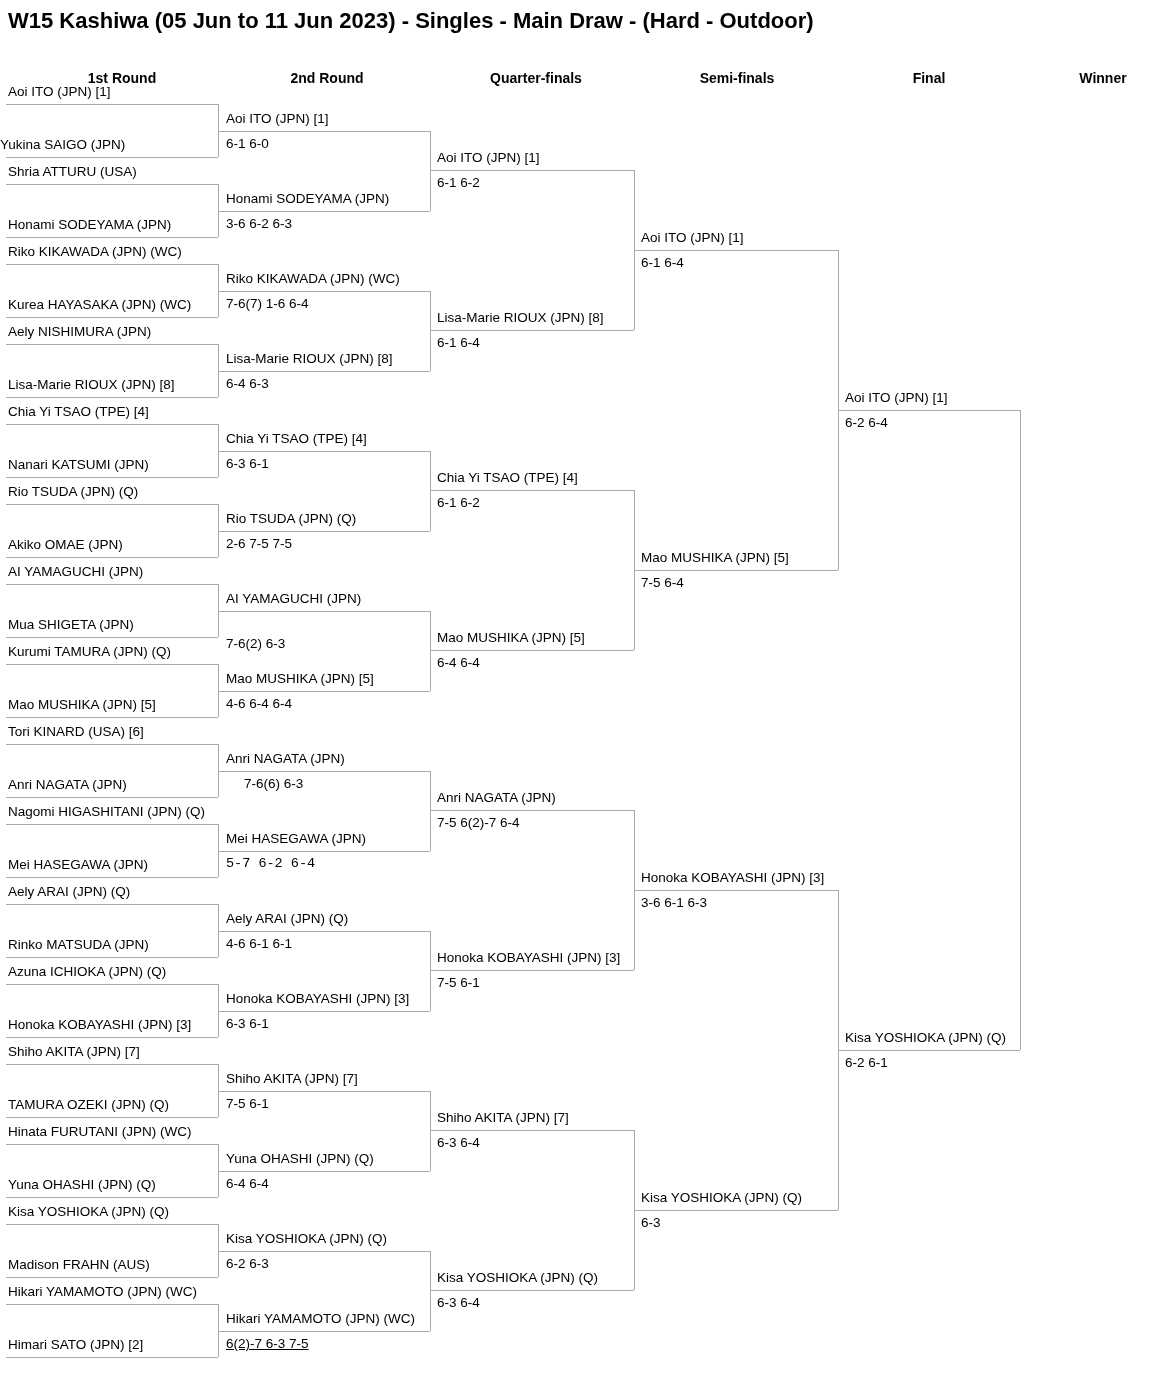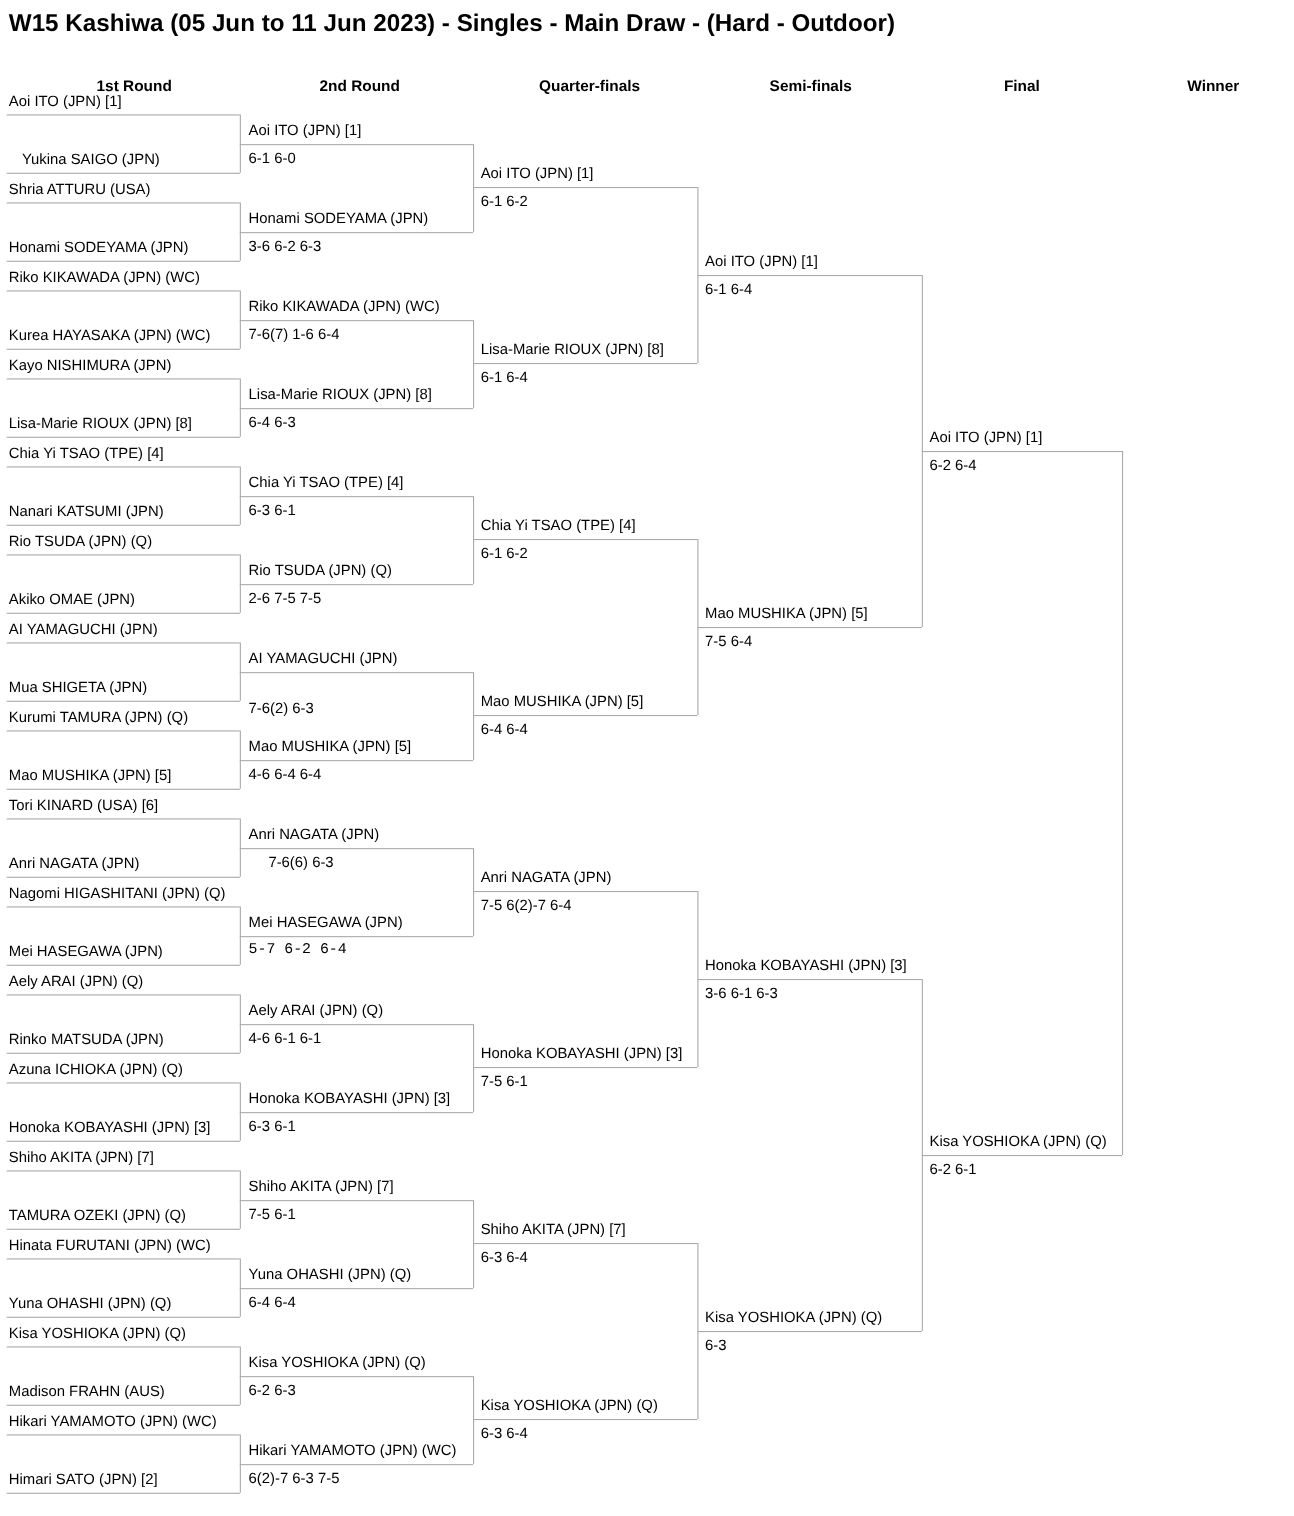--- a/index.html
+++ b/index.html
@@ -21,31 +21,31 @@
     <div class="col-h" style="left:237px">2nd Round</div>
     <div class="col-h" style="left:446px">Quarter-finals</div>
     <div class="col-h" style="left:647px">Semi-finals</div>
     <div class="col-h" style="left:839px">Final</div>
     <div class="col-h" style="left:1013px">Winner</div>
   </div>
   <div id="bracket">
       <div class="hline" style="left: 6px; top: 104px; width: 212px; background: rgb(170, 170, 170);"></div>
       <div class="name" style="left: 8px; top: 84px;">Aoi ITO (JPN) [1]</div>
       <div class="hline" style="left: 6px; top: 157px; width: 212px; background: rgb(170, 170, 170);"></div>
-      <div class="name" style="left: 20px; top: 137px;">Yukina SAIGO (JPN)</div>
+      <div class="name" style="left: 0; top: 137px;">Yukina SAIGO (JPN)</div>
       <div class="hline" style="left: 6px; top: 184px; width: 212px; background: rgb(170, 170, 170);"></div>
       <div class="name" style="left: 8px; top: 164px;">Shria ATTURU (USA)</div>
       <div class="hline" style="left: 6px; top: 237px; width: 212px; background: rgb(170, 170, 170);"></div>
       <div class="name" style="left: 8px; top: 217px;">Honami SODEYAMA (JPN)</div>
       <div class="hline" style="left: 6px; top: 264px; width: 212px; background: rgb(170, 170, 170);"></div>
       <div class="name" style="left: 8px; top: 244px;">Riko KIKAWADA (JPN) (WC)</div>
       <div class="hline" style="left: 6px; top: 317px; width: 212px; background: rgb(170, 170, 170);"></div>
       <div class="name" style="left: 8px; top: 297px; text-align: center;">Kurea HAYASAKA (JPN) (WC)</div>
       <div class="hline" style="left: 6px; top: 344px; width: 212px; background: rgb(170, 170, 170);"></div>
-      <div class="name" style="left: 8px; top: 324px;">Kayo NISHIMURA (JPN)</div>
+      <div class="name" style="left: 8px; top: 324px;">Aely NISHIMURA (JPN)</div>
       <div class="hline" style="left: 6px; top: 397px; width: 212px; background: rgb(170, 170, 170);"></div>
       <div class="name" style="left: 8px; top: 377px;">Lisa-Marie RIOUX (JPN) [8]</div>
       <div class="hline" style="left: 6px; top: 424px; width: 212px; background: rgb(170, 170, 170);"></div>
       <div class="name" style="left: 8px; top: 404px;">Chia Yi TSAO (TPE) [4]</div>
       <div class="hline" style="left: 6px; top: 477px; width: 212px; background: rgb(170, 170, 170);"></div>
       <div class="name" style="left: 8px; top: 457px;">Nanari KATSUMI (JPN)</div>
       <div class="hline" style="left: 6px; top: 504px; width: 212px; background: rgb(170, 170, 170);"></div>
       <div class="name" style="left: 8px; top: 484px;">Rio TSUDA (JPN) (Q)</div>
       <div class="hline" style="left: 6px; top: 557px; width: 212px; background: rgb(170, 170, 170);"></div>
       <div class="name" style="left: 8px; top: 537px;">Akiko OMAE (JPN)</div>
@@ -129,21 +129,21 @@
       <div class="name" style="left: 226px; top: 1071px;">Shiho AKITA (JPN) [7]</div>
       <div class="score" style="left: 226px; top: 1096px;">7-5 6-1</div>
       <div class="hline" style="left: 218px; top: 1171px; width: 212px; background: rgb(170, 170, 170);"></div>
       <div class="name" style="left: 226px; top: 1151px;">Yuna OHASHI (JPN) (Q)</div>
       <div class="score" style="left: 226px; top: 1176px;">6-4 6-4</div>
       <div class="hline" style="left: 218px; top: 1251px; width: 212px; background: rgb(170, 170, 170);"></div>
       <div class="name" style="left: 226px; top: 1231px;">Kisa YOSHIOKA (JPN) (Q)</div>
       <div class="score" style="left: 226px; top: 1256px;">6-2 6-3</div>
       <div class="hline" style="left: 218px; top: 1331px; width: 212px; background: rgb(170, 170, 170);"></div>
       <div class="name" style="left: 226px; top: 1311px;">Hikari YAMAMOTO (JPN) (WC)</div>
-      <div class="score" style="left: 226px; top: 1336px;">6(2)-7 6-3 7-5</div>
+      <div class="score" style="left: 226px; top: 1336px; text-decoration: underline;">6(2)-7 6-3 7-5</div>
       <div class="hline" style="left: 430px; top: 170px; width: 204px; background: rgb(170, 170, 170);"></div>
       <div class="name" style="left: 437px; top: 150px;">Aoi ITO (JPN) [1]</div>
       <div class="score" style="left: 437px; top: 175px;">6-1 6-2</div>
       <div class="hline" style="left: 430px; top: 330px; width: 204px; background: rgb(170, 170, 170);"></div>
       <div class="name" style="left: 437px; top: 310px;">Lisa-Marie RIOUX (JPN) [8]</div>
       <div class="score" style="left: 437px; top: 335px;">6-1 6-4</div>
       <div class="hline" style="left: 430px; top: 490px; width: 204px; background: rgb(170, 170, 170);"></div>
       <div class="name" style="left: 437px; top: 470px;">Chia Yi TSAO (TPE) [4]</div>
       <div class="score" style="left: 437px; top: 495px;">6-1 6-2</div>
       <div class="hline" style="left: 430px; top: 650px; width: 204px; background: rgb(170, 170, 170);"></div>

